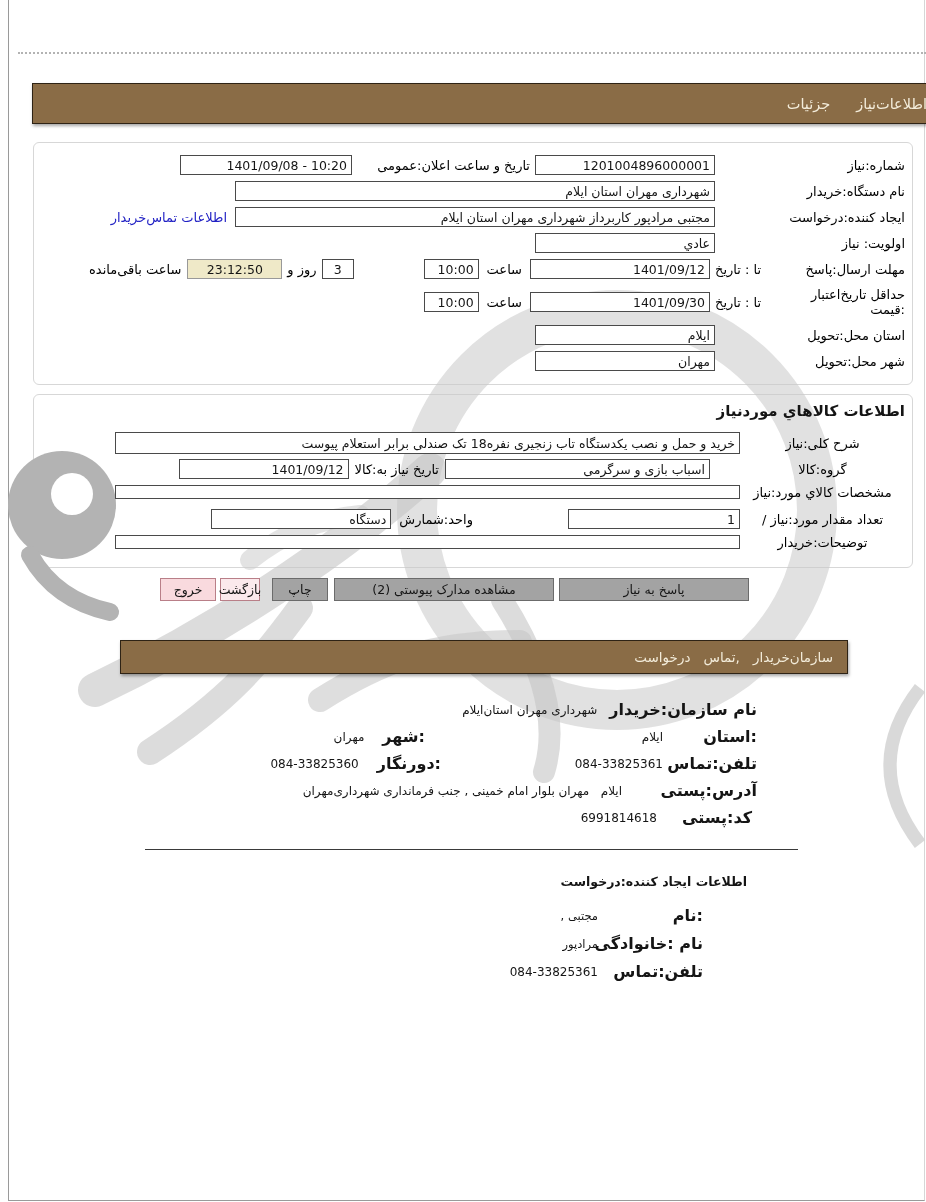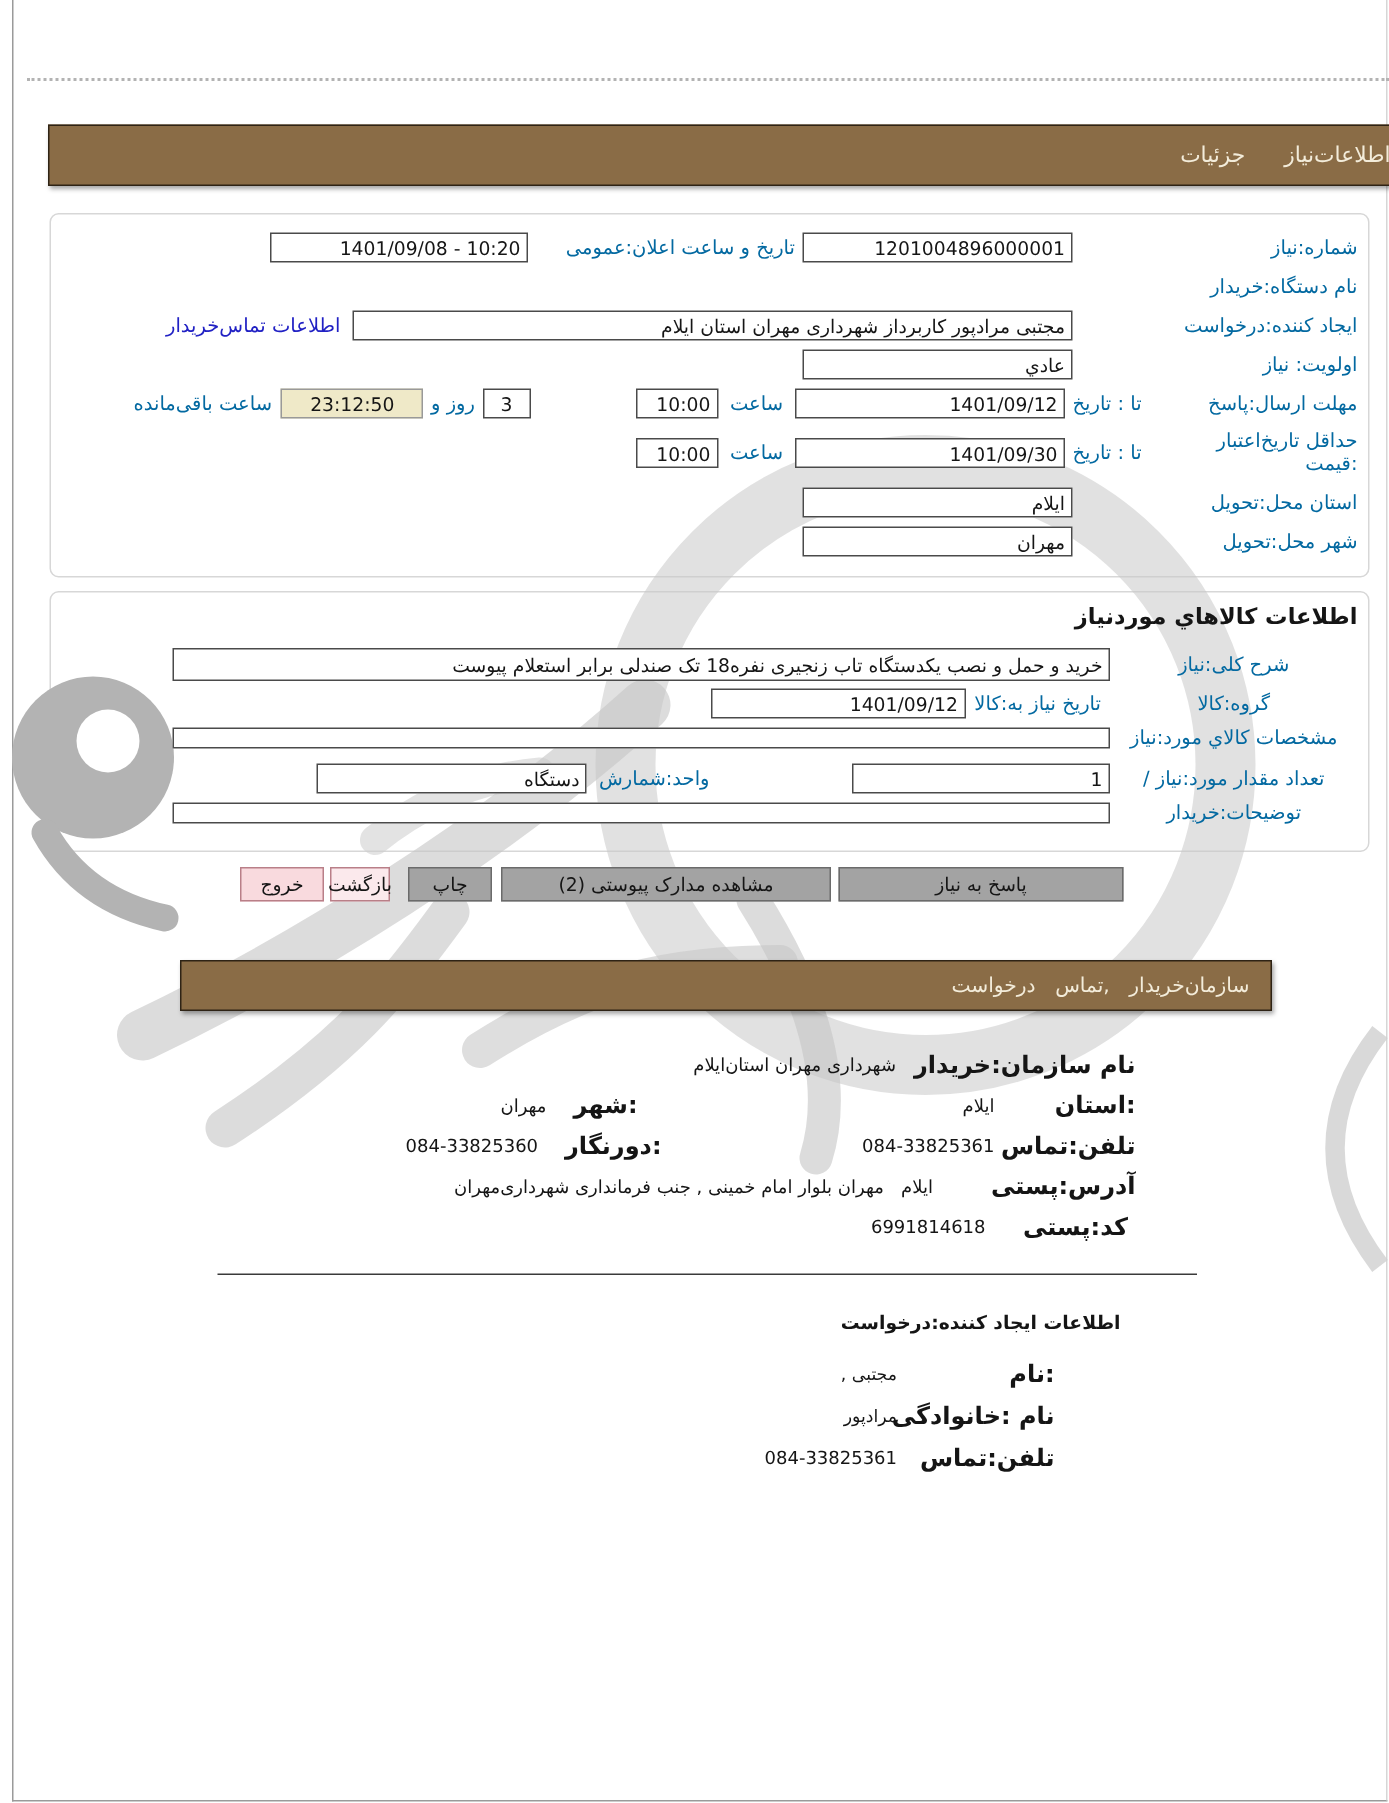--- a/index.html
+++ b/index.html
@@ -31,21 +31,21 @@
 
   .rows{position:absolute;z-index:3;direction:rtl;}
   .p1rows{right:21px;left:40px;top:154px;}
   .p2rows{right:21px;left:40px;top:402px;}
 
   .frow{display:flex;direction:rtl;align-items:center;height:22px;margin-bottom:4px;}
   .frow.tall{height:36px;}
   .lc{width:190px;min-width:190px;display:flex;direction:rtl;justify-content:space-between;align-items:center;}
   .lc .main{text-align:right;}
   .lc2{width:165px;min-width:165px;text-align:center;}
-  .lbl{color:#0369a1;}
+  .lbl{color:#000000;}
   .twoline{line-height:15px;}
 
   .box{background:#fff;border:1px solid #4a4a4a;height:20px;box-sizing:border-box;
     font-size:12.5px;padding:0 4px;display:flex;align-items:center;direction:rtl;
     justify-content:flex-start;white-space:nowrap;}
   .w180{width:180px;}
   .w480{width:480px;}
   .w172{width:172px;margin-right:5px;}
   .w55{width:55px;}
   .w32{width:32px;justify-content:center;margin-right:70px;}
@@ -122,20 +122,21 @@
       </div>
     <div class="box w180">1201004896000001</div>
     <div class="lbl lblr">تاریخ و ساعت اعلان:عمومی</div>
     <div class="box w172">10:20 - 1401/09/08</div>
   </div>
 
   <div class="frow">
     <div class="lc">
         <span class="main lbl">نام دستگاه:خریدار</span>
       </div>
+    <div class="box w480">شهرداری مهران استان ایلام</div>
   </div>
 
   <div class="frow">
     <div class="lc">
         <span class="main lbl">ایجاد کننده:درخواست</span>
       </div>
     <div class="box w480">مجتبی مرادپور کاربرداز شهرداری مهران استان ایلام</div>
     <span class="lnk">اطلاعات تماس‌خریدار</span>
   </div>
 
@@ -193,20 +194,21 @@
 
   <div class="ptitle">اطلاعات کالاهاي موردنیاز</div>
 
   <div class="frow">
     <div class="lc2 lbl">شرح کلی:نیاز</div>
     <div class="box w625 h22">خرید و حمل و نصب یکدستگاه تاب زنجیری نفره18 تک صندلی برابر استعلام پیوست</div>
   </div>
 
   <div class="frow">
     <div class="lc2 lbl">گروه:کالا</div>
+    <div class="box w265">اسباب بازی و سرگرمی</div>
     <span class="lbl mr6">تاریخ نیاز به:کالا</span>
     <div class="box w170">1401/09/12</div>
   </div>
 
   <div class="frow" style="height:16px;margin-bottom:8px;">
     <div class="lc2 lbl">مشخصات کالاي مورد:نیاز</div>
     <div class="box w625 h14"></div>
   </div>
 
   <div class="frow">

